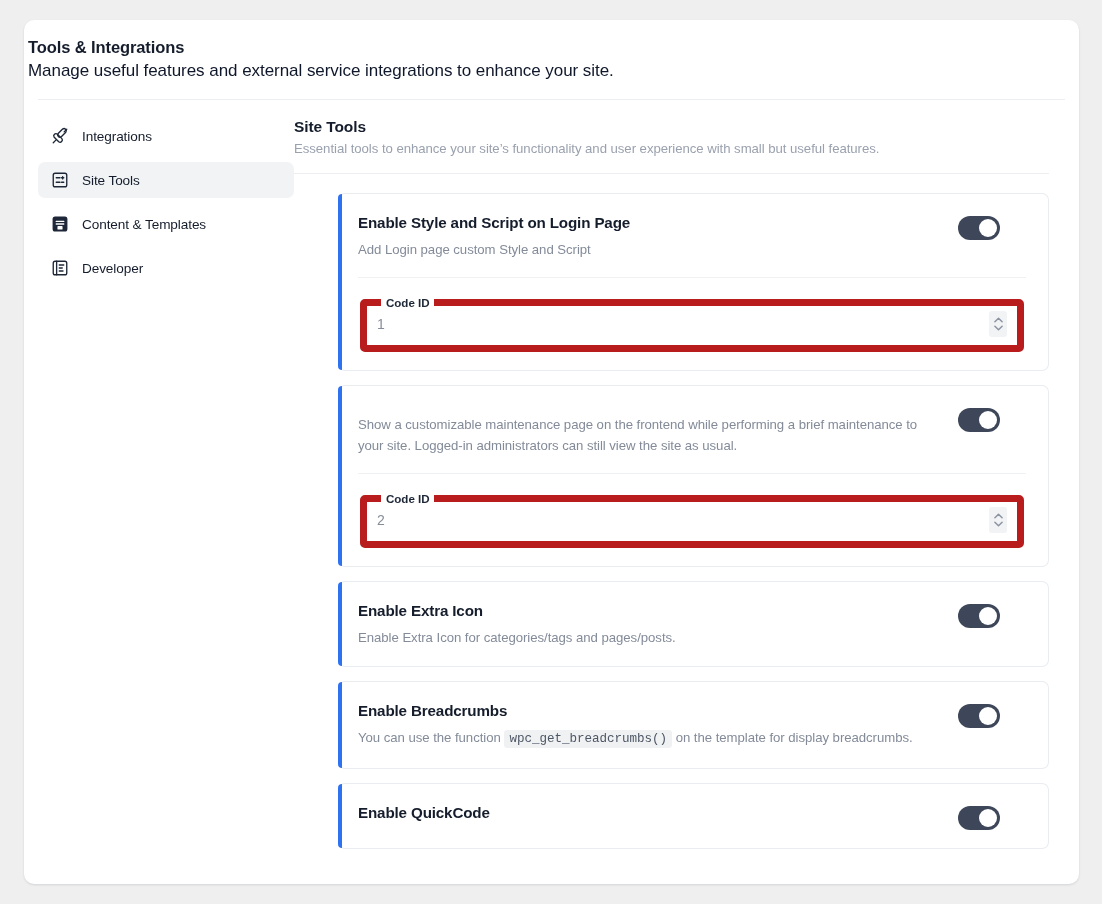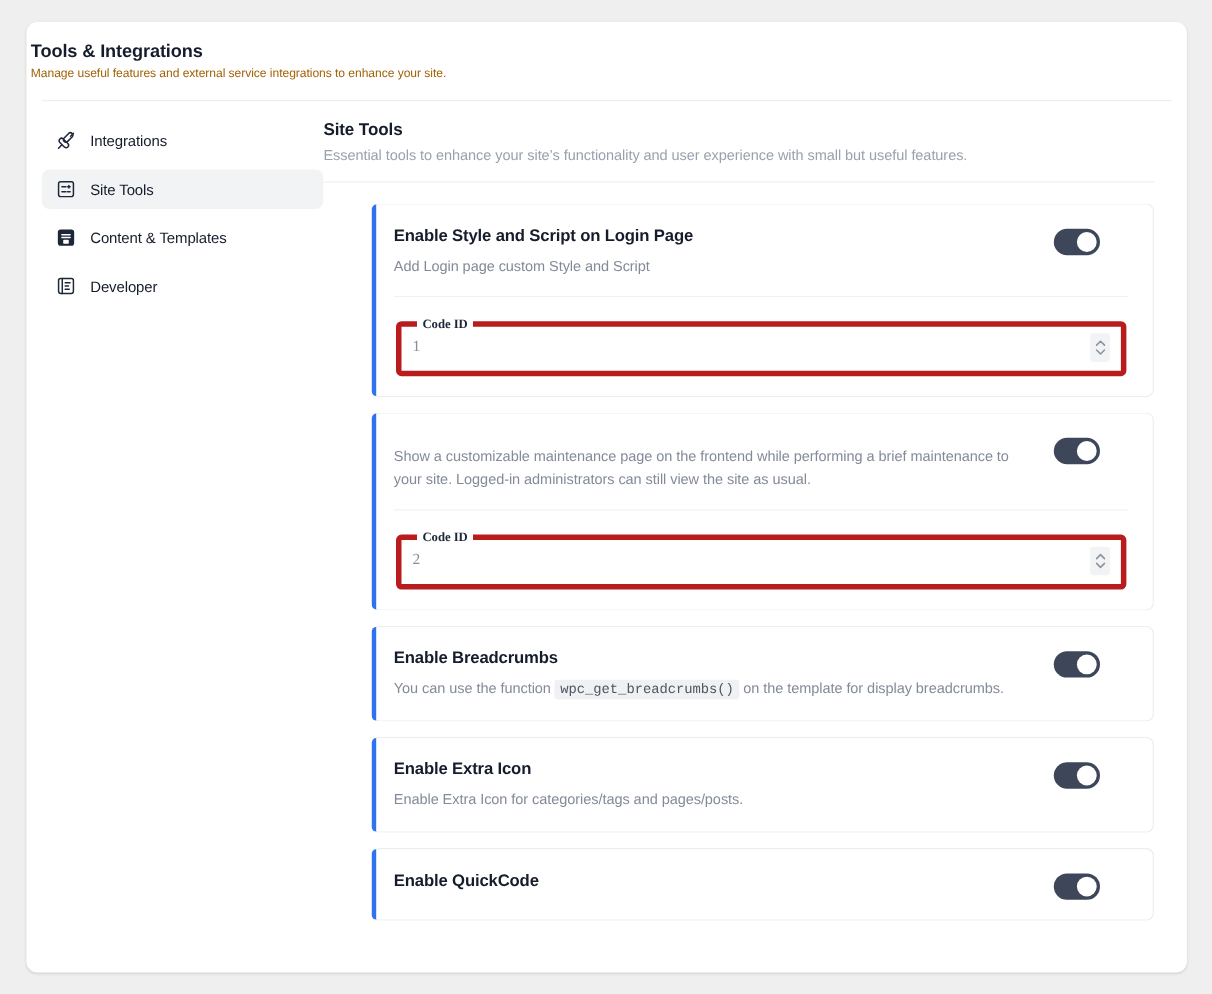--- a/index.html
+++ b/index.html
@@ -18,21 +18,21 @@
     border-radius: 10px;
     box-shadow: 0 1px 3px rgba(16,24,40,.07), 0 1px 2px rgba(16,24,40,.05);
     overflow: hidden;
   }
   .page-head { padding: 18px 0 0 4px; }
   .page-title {
     font-size: 16.5px; font-weight: bold; color: #151d2c;
     letter-spacing: -0.1px; margin: 0;
   }
   .page-sub {
-    font-size: 11px; color: #a16207; margin: 4px 0 0 0;
+    font-size: 17px; color: #0f172a; margin: 4px 0 0 0;
     letter-spacing: -0.05px;
   }
   .head-divider {
     margin: 18px 14px 0 14px;
     height: 1px; background: #eceef1;
   }
   .body-wrap { display: flex; padding: 18px 0 0 0; }
 
   
   .sidebar { width: 270px; padding-left: 14px; flex: 0 0 auto; }
@@ -109,25 +109,24 @@
   }
   .toggle .knob {
     position: absolute; top: 3px; left: 21px;
     width: 18px; height: 18px; border-radius: 50%;
     background: #ffffff;
   }
 
   
   .field {
     margin-top: 18px;
-    border: 5px solid #b91c1c;
+    border: 7px solid #b91c1c;
     border-radius: 5px;
     padding: 0 10px 0 10px;
     position: relative;
-    font-family: Liberation Serif, serif;
   }
   .field legend {
     font-size: 11.6px; font-weight: bold; color: #1d2737;
     padding: 0 5px; margin-left: 4px; letter-spacing: -0.05px;
   }
   .field .field-row {
     display: flex; align-items: center;
     height: 36px; padding-bottom: 6px;
   }
   .field .field-value {
@@ -268,46 +267,46 @@
                       <path d="M1 1 5 5 9 1"></path>
                     </svg>
                   </span>
                 </span>
               </div>
             </fieldset>
           </div>
           <div class="opt-card" style="--accent: #2f72f0;">
             <div class="opt-top">
               <div class="opt-text">
+                <div class="opt-title">Enable Extra Icon</div>
+                <p class="opt-desc"><span>Enable Extra Icon for categories/tags and pages/posts.</span></p>
+              </div>
+              <div class="opt-toggle-wrap">
+                <div class="toggle" style="background: rgb(62, 71, 89);">
+                  <span class="knob"></span>
+                </div>
+              </div>
+            </div>
+          </div>
+          <div class="opt-card" style="--accent: #2f72f0;">
+            <div class="opt-top">
+              <div class="opt-text">
                 <div class="opt-title">Enable Breadcrumbs</div>
                 <p class="opt-desc"><span>You can use the function </span><code>wpc_get_breadcrumbs()</code><span> on the template for display breadcrumbs.</span></p>
               </div>
               <div class="opt-toggle-wrap">
                 <div class="toggle" style="background: rgb(62, 71, 89);">
                   <span class="knob"></span>
                 </div>
               </div>
             </div>
           </div>
           <div class="opt-card" style="--accent: #2f72f0;">
             <div class="opt-top">
               <div class="opt-text">
-                <div class="opt-title">Enable Extra Icon</div>
-                <p class="opt-desc"><span>Enable Extra Icon for categories/tags and pages/posts.</span></p>
-              </div>
-              <div class="opt-toggle-wrap">
-                <div class="toggle" style="background: rgb(62, 71, 89);">
-                  <span class="knob"></span>
-                </div>
-              </div>
-            </div>
-          </div>
-          <div class="opt-card" style="--accent: #2f72f0;">
-            <div class="opt-top">
-              <div class="opt-text">
                 <div class="opt-title">Enable QuickCode</div>
               </div>
               <div class="opt-toggle-wrap">
                 <div class="toggle" style="background: rgb(62, 71, 89);">
                   <span class="knob"></span>
                 </div>
               </div>
             </div>
           </div>
         </div>

